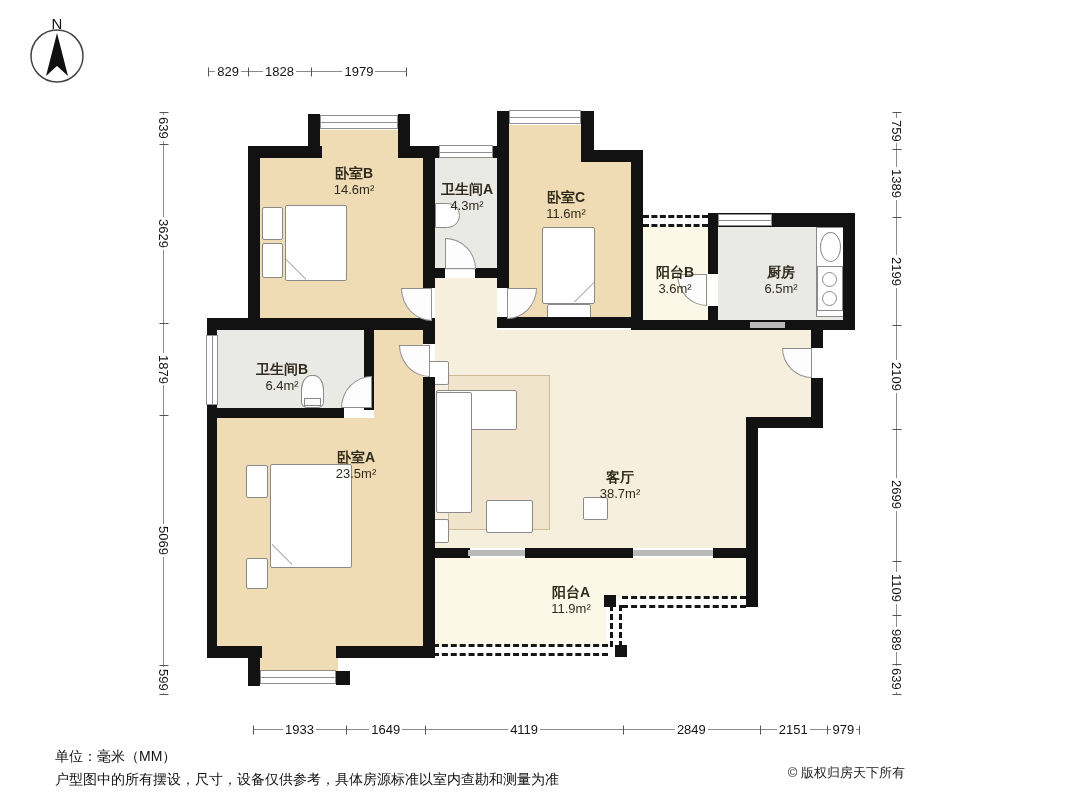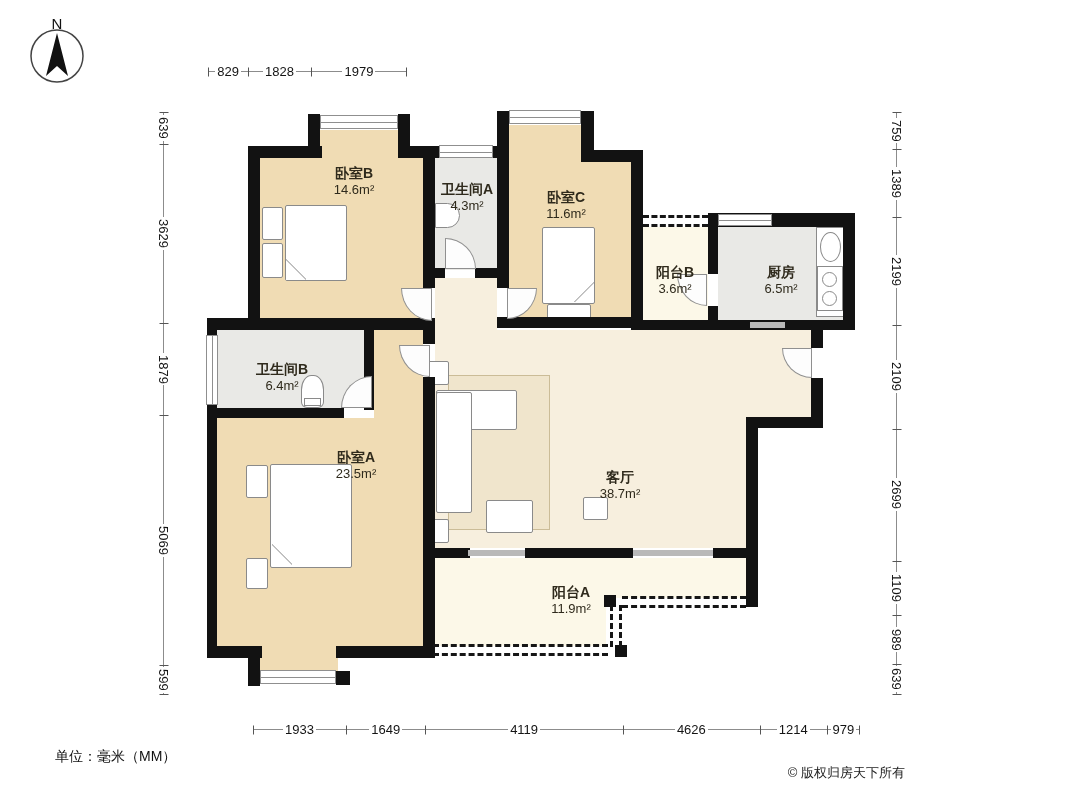--- a/index.html
+++ b/index.html
@@ -164,26 +164,26 @@
         <span class="vlab">1649</span>
         <i class="ln"></i>
       </div>
       <div class="seg" style="flex: 4119 1 0px; text-align: right;">
         <i class="ln"></i>
         <span class="vlab">4119</span>
         <i class="ln"></i>
       </div>
       <div class="seg" style="flex: 2849 1 0px;">
         <i class="ln"></i>
-        <span class="vlab">4626</span>
+        <span class="vlab">2849</span>
         <i class="ln"></i>
       </div>
       <div class="seg" style="flex: 1399 1 0px;">
         <i class="ln"></i>
-        <span class="vlab">1214</span>
+        <span class="vlab">2151</span>
         <i class="ln"></i>
       </div>
       <div class="seg" style="flex: 689 1 0px;">
         <i class="ln"></i>
         <span class="vlab">979</span>
         <i class="ln"></i>
       </div>
     </div>
 
   <div class="fill" style="left:260px;top:158px;width:165px;height:160px;background:#f0dcb4;"></div>
@@ -326,15 +326,16 @@
   <div class="room-label" style="left:620px;top:486px;">
     <div class="rname">客厅</div>
     <div class="rarea">38.7m²</div>
   </div>
   <div class="room-label" style="left:571px;top:601px;">
     <div class="rname">阳台A</div>
     <div class="rarea">11.9m²</div>
   </div>
 
   <div class="footer-line" style="left:55px;top:748px;">单位：毫米（MM）</div>
+  <div class="footer-line" style="left:55px;top:771px;">户型图中的所有摆设，尺寸，设备仅供参考，具体房源标准以室内查勘和测量为准</div>
   <div class="copyright" style="right:161px;top:764px;">© 版权归房天下所有</div>
 
 </div>
 
 </body></html>

